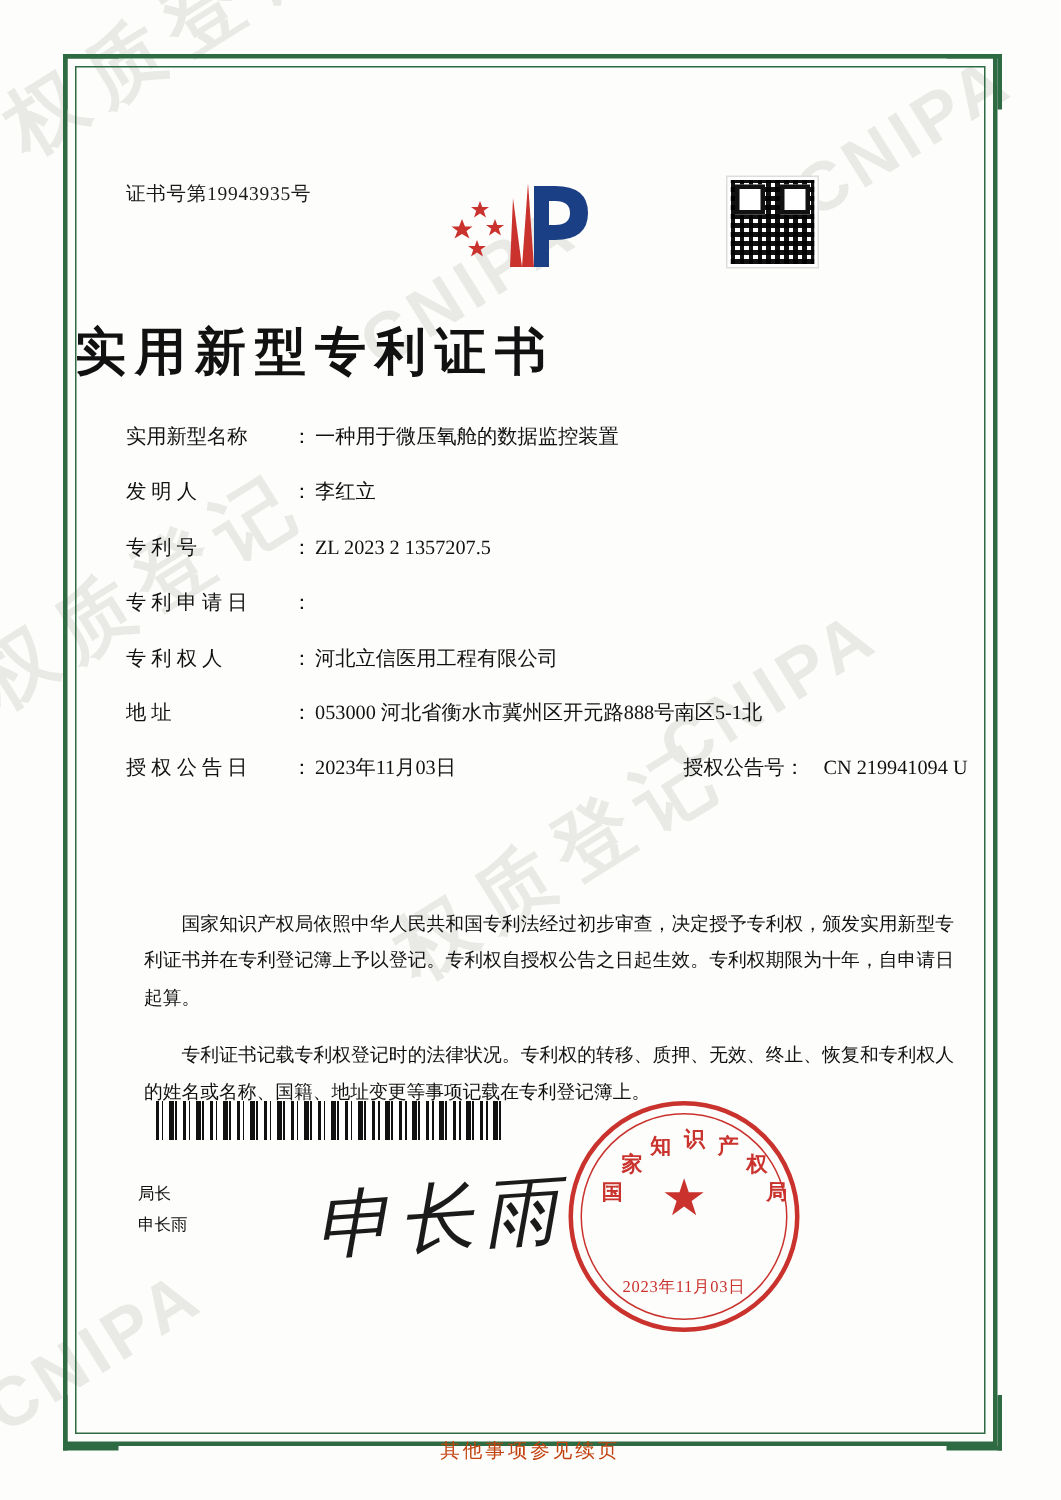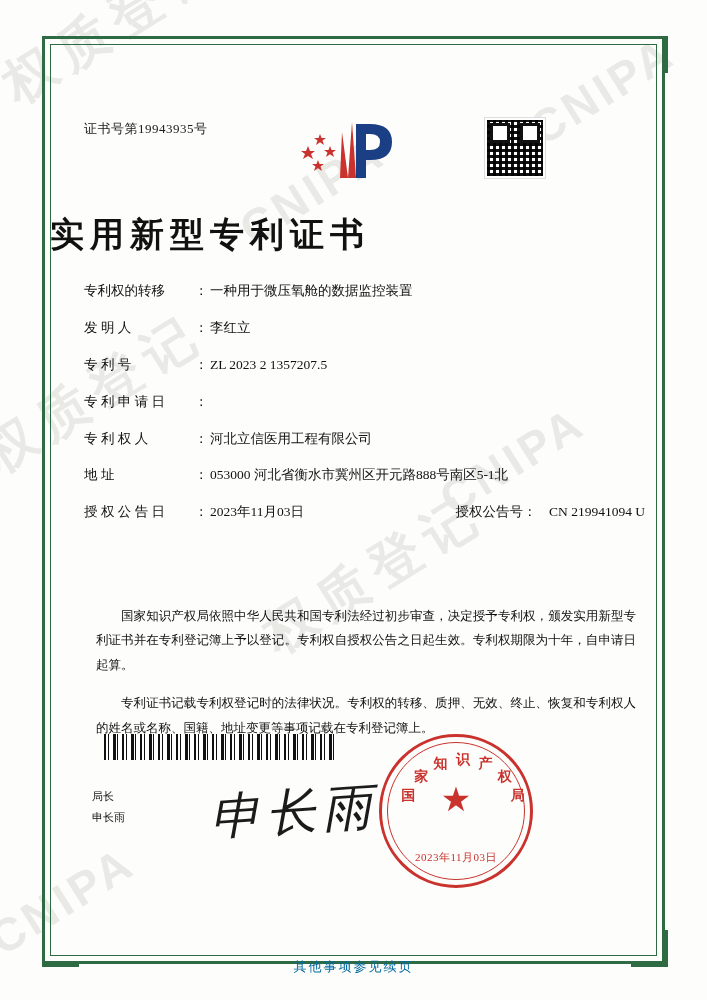--- a/index.html
+++ b/index.html
@@ -232,21 +232,21 @@
     font-size: 11.5px;
     color: #111;
   }
 
   .footer-note {
     position: absolute;
     left: 0; right: 0; top: 958px;
     text-align: center;
     font-size: 13px;
     letter-spacing: 2px;
-    color: #0369a1;
+    color: #c2410c;
   }
 </style>
 </head>
 <body>
 
 <div class="page">
 
   <div class="wm-layer">
     <div class="wm cn" style="left:-10px; top:60px;">权质登记</div>
     <div class="wm en" style="left:230px; top:210px;">CNIPA</div>
@@ -284,21 +284,21 @@
     </div>
 
     <div class="qr"></div>
 
     <div class="title">实用新型专利证书</div>
 
     <div class="fields">
 
       <div class="field-row">
         <div class="field-label wide">
-          <span>专利权的转移</span>
+          <span>实用新型名称</span>
           <span class="field-sep">：</span>
         </div>
         <div class="field-value">一种用于微压氧舱的数据监控装置</div>
       </div>
 
       <div class="field-row">
         <div class="field-label wide">
           <span>发 明 人</span>
           <span class="field-sep">：</span>
         </div>

